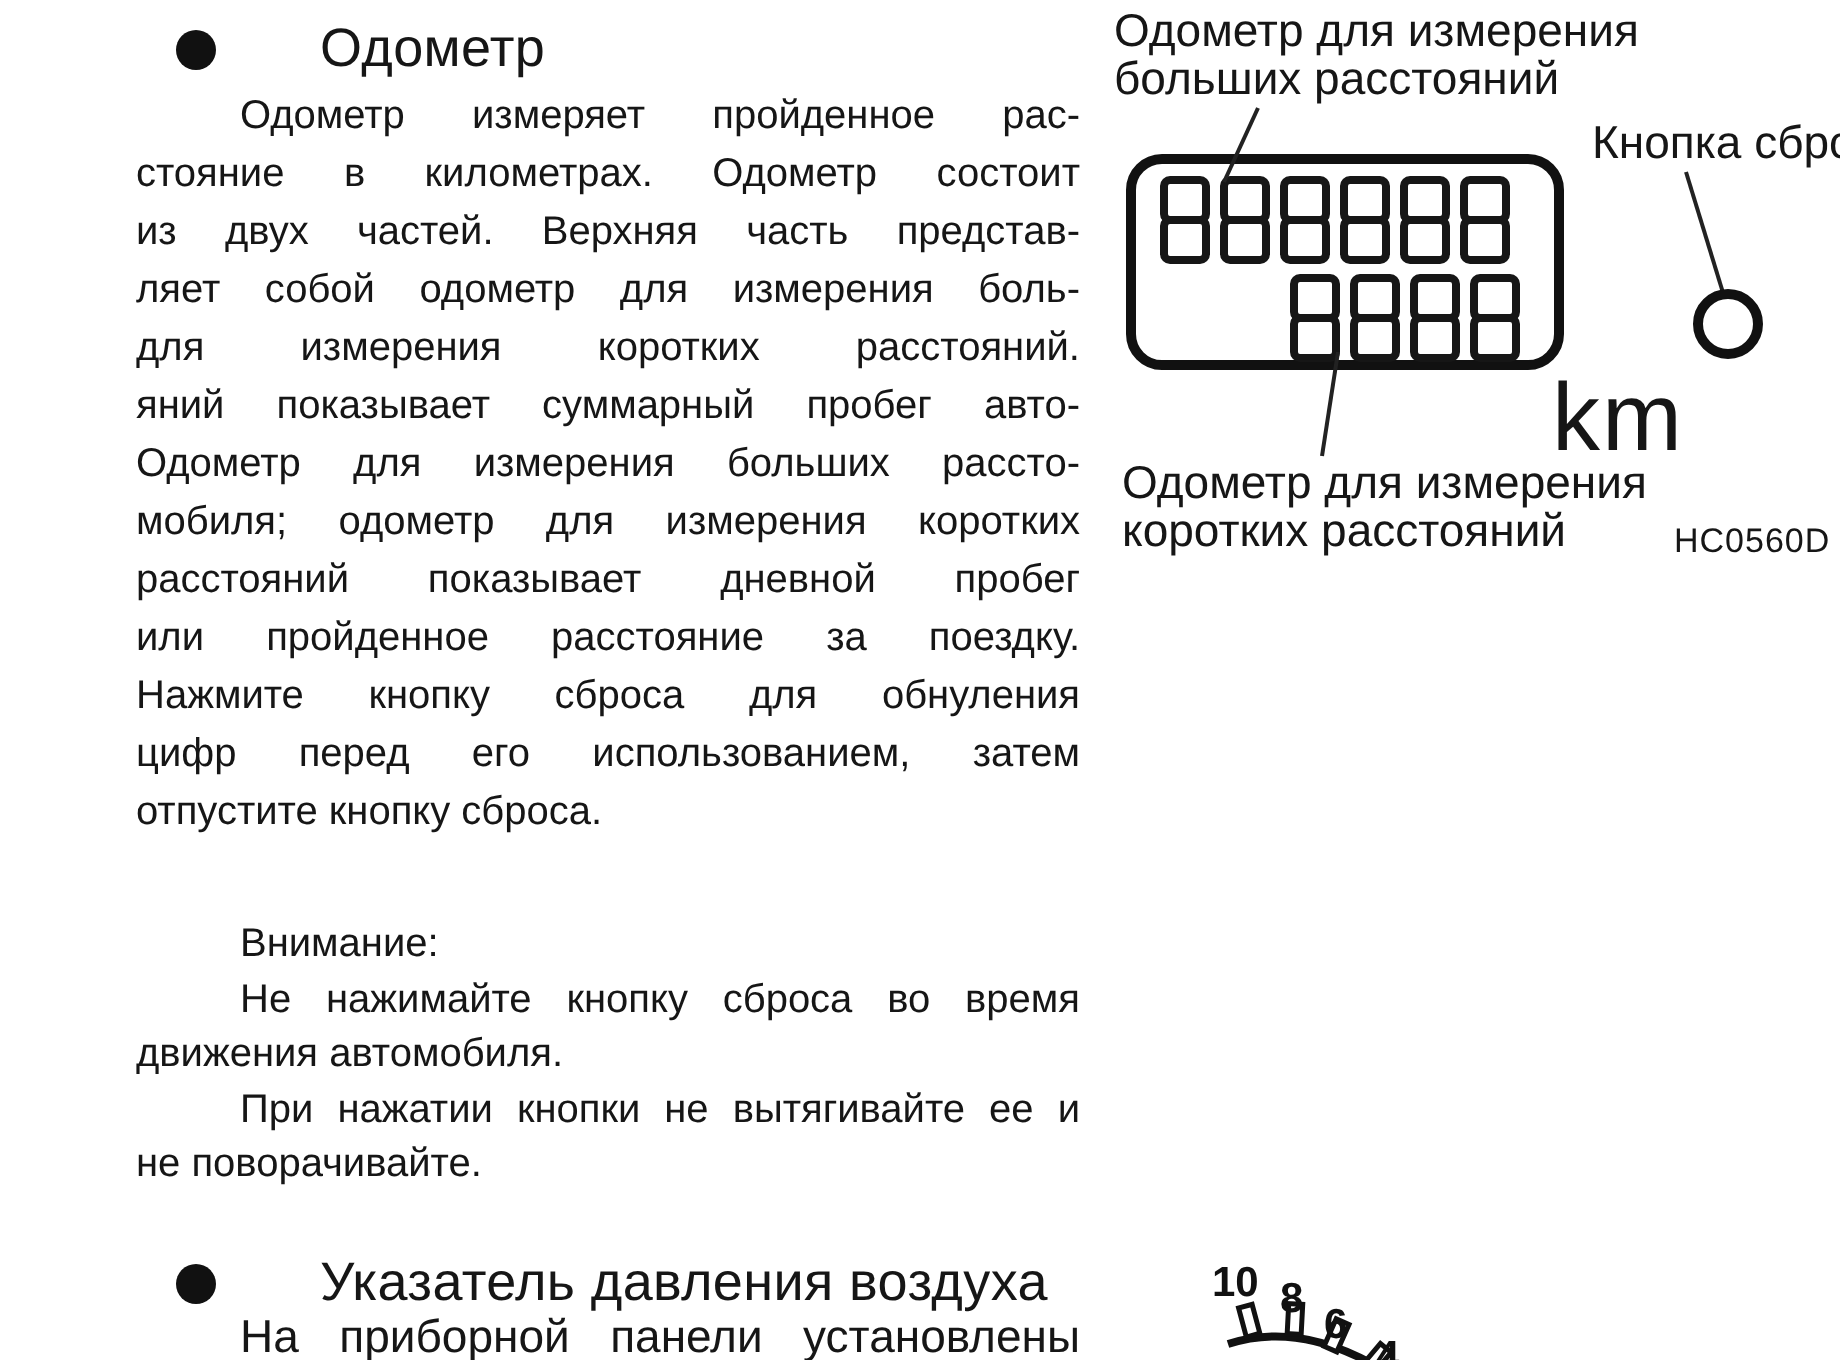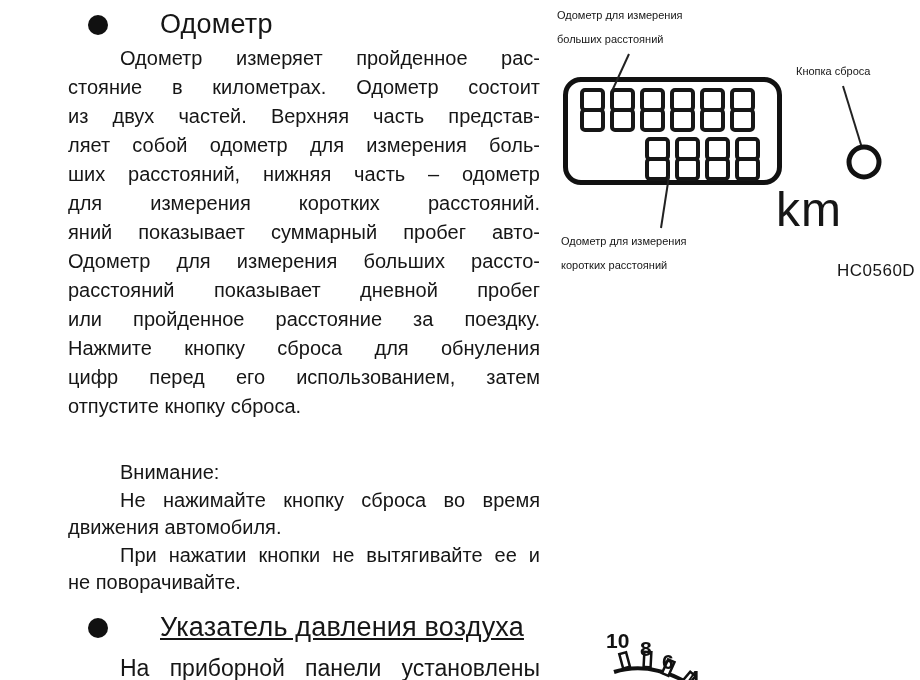--- a/index.html
+++ b/index.html
@@ -20,21 +20,21 @@
            font-size:20px; line-height:27.5px; }
   #para2 { position:absolute; left:68px; top:654px; width:472px;
            font-size:23px; line-height:29px; }
 
   .ln { width:100%; height:29px; overflow:hidden; text-align:justify; text-align-last:justify; }
   #note .ln { height:27.5px; }
   .ln.left { text-align:left; text-align-last:left; }
   .ln.indent { padding-left:52px; }
 
   
-  .diag-label { position:absolute; font-size:11px; line-height:24px; white-space:nowrap; }
+  .diag-label { position:absolute; font-size:23px; line-height:24px; white-space:nowrap; }
 
   #odometer-display {
     position:absolute; left:563px; top:77px; width:219px; height:108px;
     border:5px solid #111; border-radius:18px; background:#fff;
   }
   .digit-row { position:absolute; display:flex; gap:5px; }
   #digits-total { left:12px; top:6px; }
   #digits-trip  { left:77px; top:55px; }
   .digit { width:25px; height:44px; display:flex; flex-direction:column; }
   .digit .seg { flex:1 1 auto; border:4px solid #161616; border-radius:5px; background:#fff; }
@@ -55,40 +55,40 @@
 <div class="heading" style="left:88px; top:9px;">
   <div class="bullet"></div>
   <div class="htext">Одометр</div>
 </div>
 
 <div id="para1">
   <div class="ln indent">Одометр измеряет пройденное рас-</div>
   <div class="ln">стояние в километрах. Одометр состоит</div>
   <div class="ln">из двух частей. Верхняя часть представ-</div>
   <div class="ln">ляет собой одометр для измерения боль-</div>
-  <div class="ln">ших расстояний, нижняя часть – одометр</div>
   <div class="ln">для измерения коротких расстояний.</div>
   <div class="ln">яний показывает суммарный пробег авто-</div>
   <div class="ln">Одометр для измерения больших рассто-</div>
+  <div class="ln">мобиля; одометр для измерения коротких</div>
   <div class="ln">расстояний показывает дневной пробег</div>
   <div class="ln">или пройденное расстояние за поездку.</div>
   <div class="ln">Нажмите кнопку сброса для обнуления</div>
   <div class="ln">цифр перед его использованием, затем</div>
   <div class="ln left">отпустите кнопку сброса.</div>
 </div>
 
 <div id="note">
   <div class="ln left indent">Внимание:</div>
   <div class="ln indent">Не нажимайте кнопку сброса во время</div>
   <div class="ln left">движения автомобиля.</div>
   <div class="ln indent">При нажатии кнопки не вытягивайте ее и</div>
   <div class="ln left">не поворачивайте.</div>
 </div>
 
-<div class="heading" style="left:88px; top:612px;text-decoration:underline;">
+<div class="heading" style="left:88px; top:626px;">
   <div class="bullet"></div>
   <div class="htext">Указатель давления воздуха</div>
 </div>
 <div id="para2">
   <div class="ln indent">На приборной панели установлены</div>
 </div>
 
 <div class="diag-label" style="left:557px; top:3px;">
   <div>Одометр для измерения</div>
   <div>больших расстояний</div>

